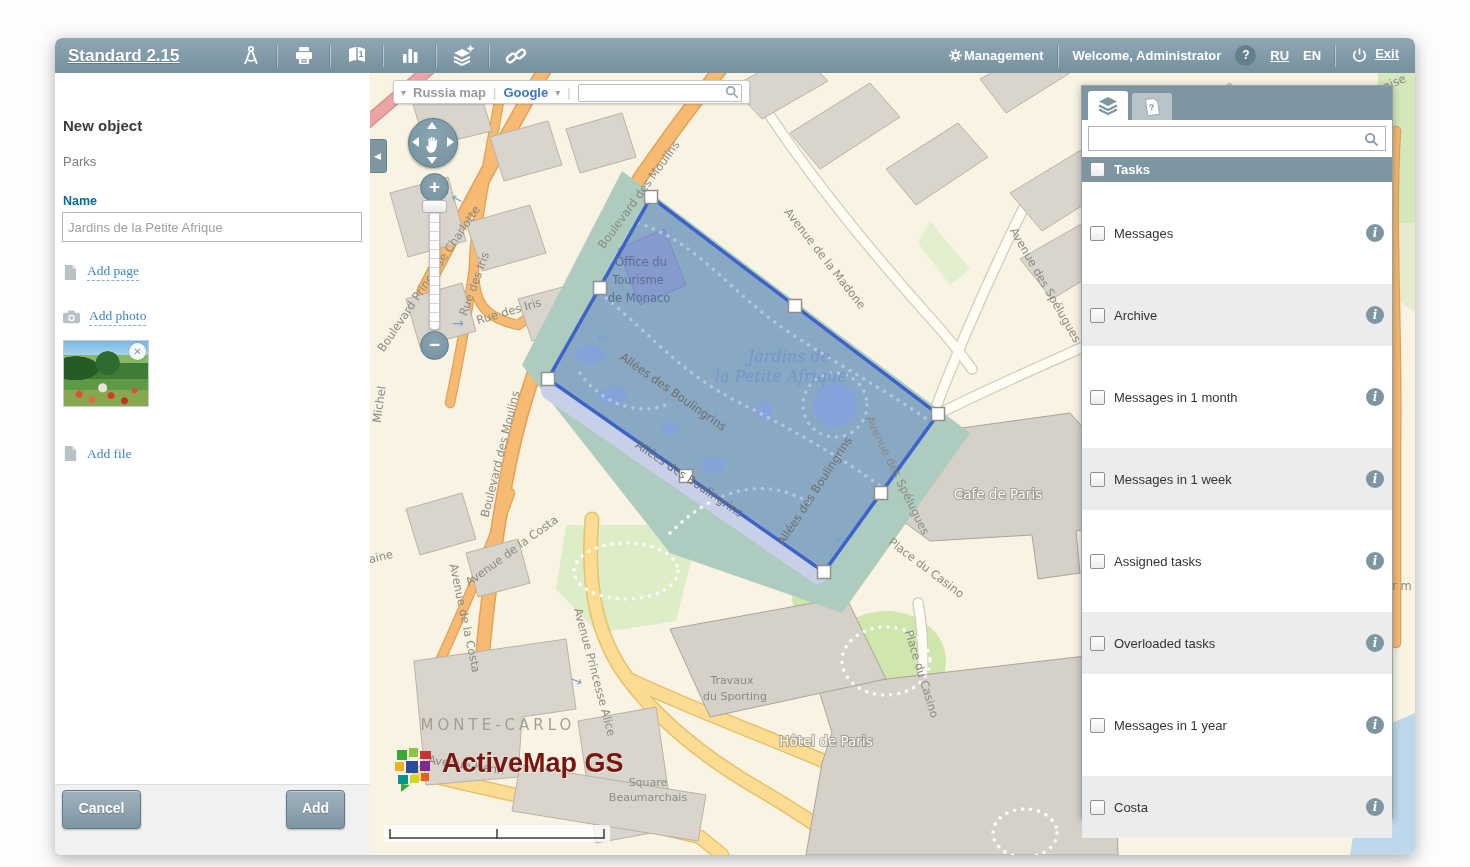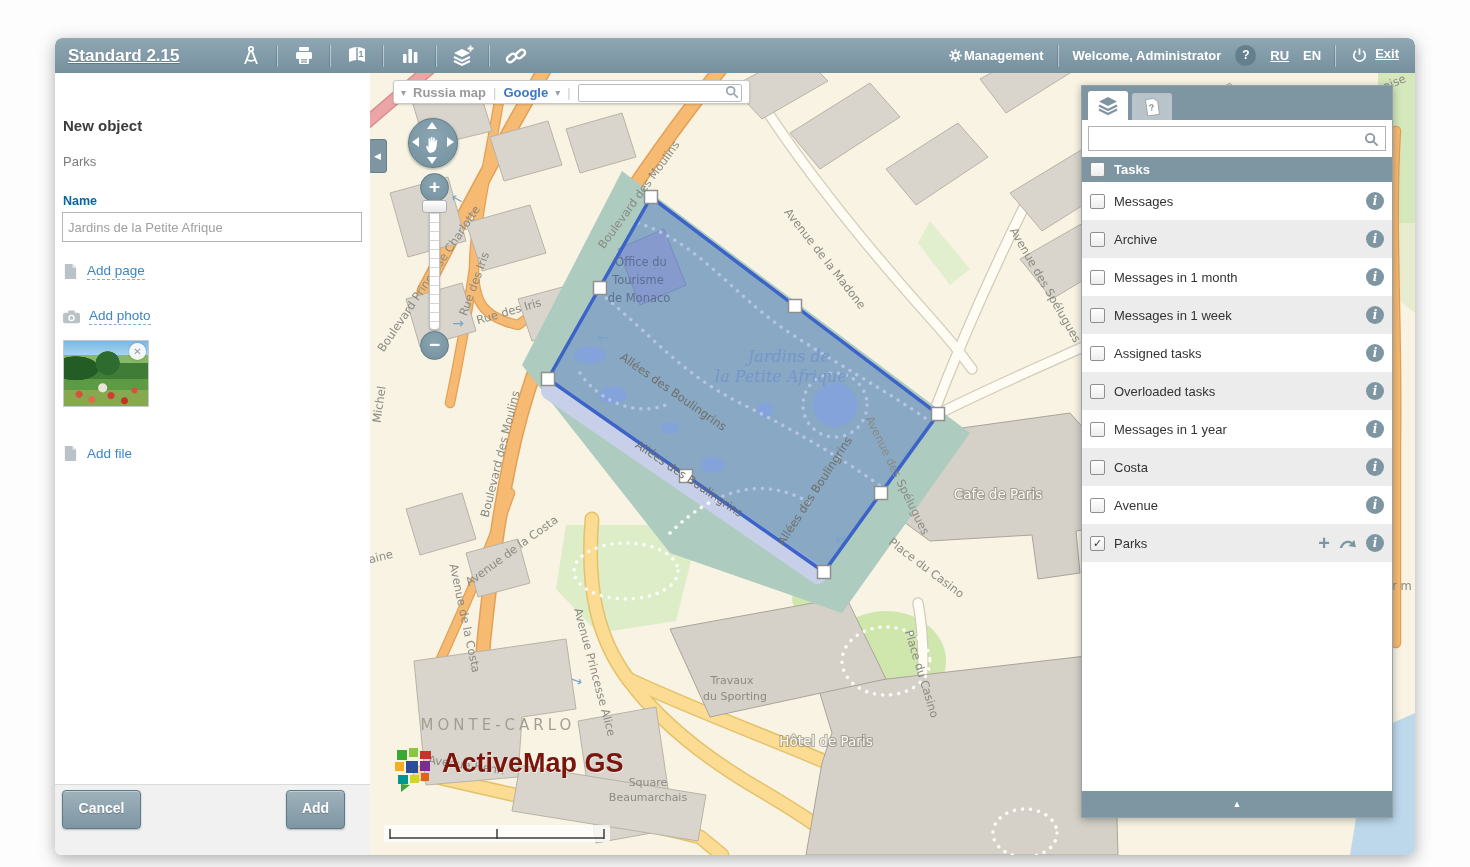--- a/index.html
+++ b/index.html
@@ -32,21 +32,21 @@
 
   
   .left-panel{position:absolute;left:0;top:35px;width:315px;bottom:0;background:#fff;
               border-right:1px solid #c9c9c9;}
   .lp-title{position:absolute;left:8px;top:44px;font-size:15px;font-weight:bold;color:#3c3c3c;}
   .lp-cat{position:absolute;left:8px;top:81px;font-size:13px;color:#7a7a7a;}
   .lp-name-label{position:absolute;left:8px;top:121px;font-size:12.5px;font-weight:bold;color:#0369a1;}
   .lp-input{position:absolute;left:7px;top:139px;width:288px;height:20px;border:1px solid #b4b4b4;
             font-size:13px;color:#a0a0a0;padding:4px 5px;font-family:inherit;}
   .lp-row{position:absolute;left:8px;display:flex;align-items:center;gap:9px;}
-  .lp-link{font-size:13.5px;color:#3d85c6;cursor:pointer;}
+  .lp-link{font-size:13.5px;color:#3d85c6;cursor:pointer;font-family:Liberation Serif, serif;}
   .dashed{border-bottom:1px dashed #7fb0d8;padding-bottom:1px;}
   .photo{position:absolute;left:8px;top:267px;width:86px;height:67px;border:1px solid #c9c9c9;
          box-sizing:border-box;cursor:pointer;background:
    radial-gradient(circle at 18% 82%, #d94f3a 0 3px, transparent 4px),
    radial-gradient(circle at 33% 90%, #e06a50 0 3px, transparent 4px),
    radial-gradient(circle at 56% 84%, #d23c2e 0 3px, transparent 4px),
    radial-gradient(circle at 72% 92%, #c23326 0 3px, transparent 4px),
    radial-gradient(circle at 84% 76%, #d94f3a 0 2.5px, transparent 3.5px),
    radial-gradient(circle at 46% 72%, #e9e5d9 0 4px, transparent 5px),
    radial-gradient(ellipse at 52% 34%, #2e6b2e 0 19%, transparent 20%),
@@ -135,21 +135,21 @@
   .rp-tab.t2{left:50px;top:7px;width:40px;height:27px;background:#b9c3ca;border-radius:3px 3px 0 0;}
   .rp-search{position:relative;padding:6px;background:#fff;flex:0 0 auto;}
   .rp-search input{width:100%;height:25px;border:1px solid #b2b2b2;box-sizing:border-box;
                    padding:0 26px 0 6px;font-size:13px;font-family:inherit;}
   .rp-search .mag{right:13px;top:12px;}
   .rp-group{height:25px;background:#7e95a2;display:flex;align-items:center;padding:0 8px;
             color:#fff;font-weight:bold;font-size:13px;gap:9px;flex:0 0 auto;}
   .cb{width:13px;height:13px;border:1px solid #8f8f8f;background:linear-gradient(#fff,#ececec);
       border-radius:2px;font-size:11px;line-height:12px;text-align:center;color:#3c3c3c;
       flex:0 0 auto;cursor:pointer;}
-  .trow{display:flex;align-items:center;height:30px;padding:4px 8px;font-size:13px;color:#333;background:#fff;}
+  .trow{display:flex;align-items:center;height:30px;padding:16px 8px;font-size:13px;color:#333;background:#fff;margin-top:20px;}
   .trow.alt{background:#ececec;}
   .trow .cb{margin-right:9px;}
   .tlabel{cursor:pointer;}
   .spacer{flex:1;}
   .info{width:18px;height:18px;border-radius:50%;background:#7e95a2;color:#fff;
         font-family:"DejaVu Serif",serif;font-style:italic;font-weight:bold;font-size:12px;
         line-height:18px;text-align:center;flex:0 0 auto;cursor:pointer;}
   .act{margin-right:8px;cursor:pointer;display:inline-flex;align-items:center;}
   .act.plus{color:#7e95a2;font-size:20px;font-weight:bold;line-height:18px;}
   .rp-fill{flex:1;background:#fff;}

